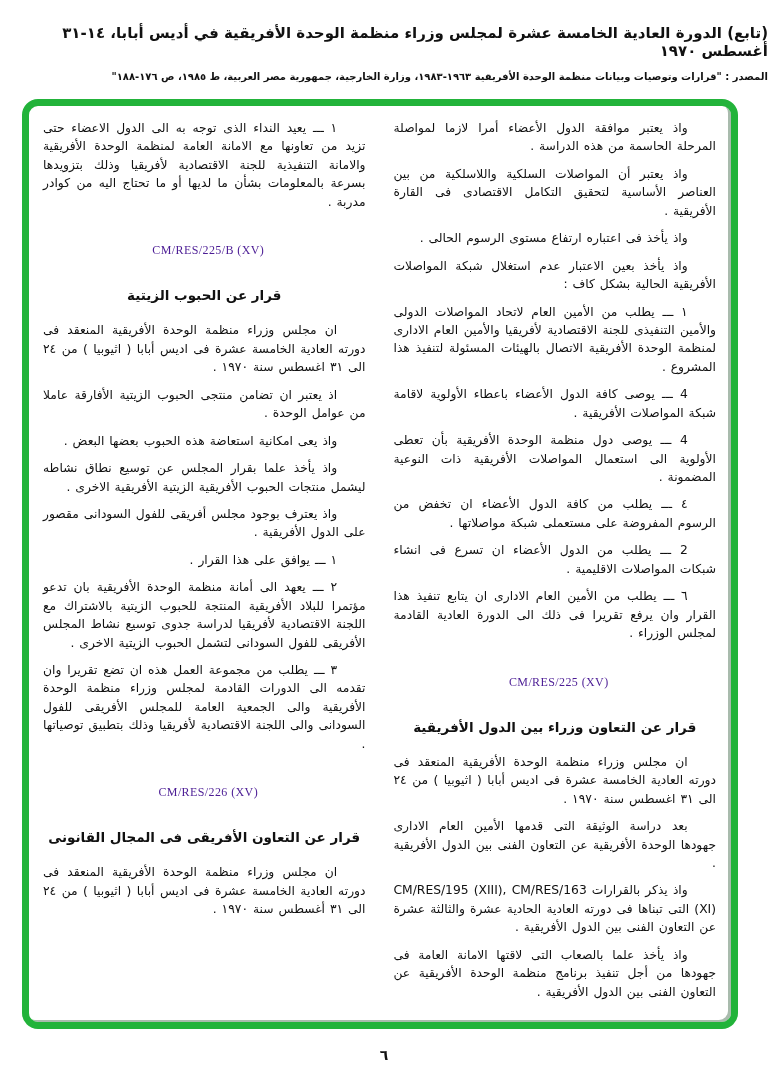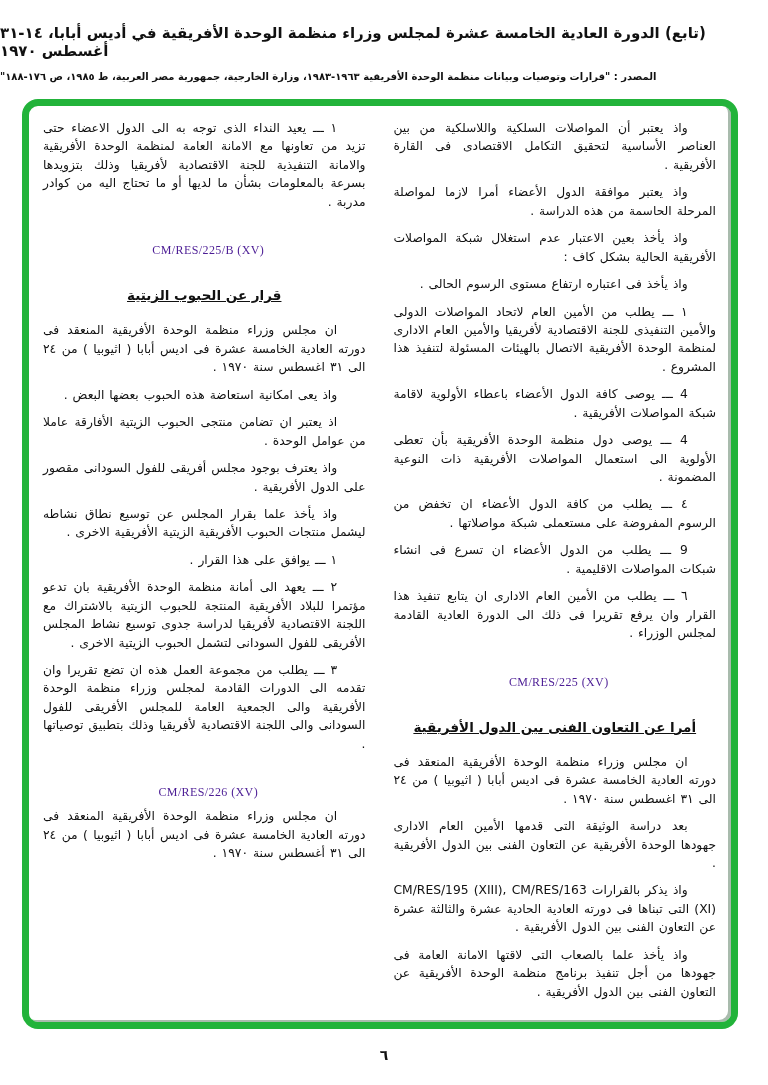--- a/index.html
+++ b/index.html
@@ -4,21 +4,21 @@
 <style>
   * { margin:0; padding:0; box-sizing:border-box; }
   html,body { background:#ffffff; }
   body {
     width:768px; height:1085px; position:relative;
     font-family:"DejaVu Sans", sans-serif; color:#111;
     overflow:hidden;
   }
   .page-header {
     position:absolute; top:24px; left:0; right:0;
-    text-align:left; direction:rtl;
+    text-align:right; direction:rtl;
   }
   .header-line1 { font-size:15px; font-weight:700; }
   .header-line2 { font-size:10px; font-weight:700; margin-top:11px; letter-spacing:0; }
 
   .content-frame {
     position:absolute; left:22px; top:99px; width:716px; height:930px;
     border:7px solid #22b33a; border-radius:16px;
     box-shadow: inset -3px -2px 0 rgba(10,60,20,0.35);
     overflow:hidden;
   }
@@ -34,69 +34,70 @@
   }
   .para { text-indent:2.3em; margin-bottom:9px; word-spacing:1px; }
   .res-code {
     direction:ltr; text-align:center; text-indent:0;
     font-family:"Liberation Serif", serif;
     font-size:12px; letter-spacing:0.4px;
     margin:30px 0 6px 8px; color:#4c1d95;
   }
   .res-title {
     text-indent:0; text-align:center; font-weight:700;
-    font-size:13.5px; margin:26px 0 16px 0;text-decoration:underline;
+    font-size:13.5px; margin:26px 0 16px 0;
   }
   .page-number {
     position:absolute; bottom:22px; left:0; right:0;
     text-align:center; font-size:14px; font-weight:700;
   }
 </style>
 </head>
 <body>
 
 <header class="page-header">
   <div class="header-line1">(تابع) الدورة العادية الخامسة عشرة لمجلس وزراء منظمة الوحدة الأفريقية في أديس أبابا، ١٤-٣١ أغسطس ١٩٧٠</div>
   <div class="header-line2">المصدر : "قرارات وتوصيات وبيانات منظمة الوحدة الأفريقية ١٩٦٣-١٩٨٣، وزارة الخارجية، جمهورية مصر العربية، ط ١٩٨٥، ص ١٧٦-١٨٨"</div>
 </header>
 
 <div class="content-frame">
   <div class="columns">
 
     <div class="col">
+      <p class="para">واذ يعتبر موافقة الدول الأعضاء أمرا لازما لمواصلة المرحلة الحاسمة من هذه الدراسة .</p>
       <p class="para">واذ يعتبر أن المواصلات السلكية واللاسلكية من بين العناصر الأساسية لتحقيق التكامل الاقتصادى فى القارة الأفريقية .</p>
-      <p class="para">واذ يعتبر موافقة الدول الأعضاء أمرا لازما لمواصلة المرحلة الحاسمة من هذه الدراسة .</p>
+      <p class="para">واذ يأخذ فى اعتباره ارتفاع مستوى الرسوم الحالى .</p>
       <p class="para">واذ يأخذ بعين الاعتبار عدم استغلال شبكة المواصلات الأفريقية الحالية بشكل كاف :</p>
-      <p class="para">واذ يأخذ فى اعتباره ارتفاع مستوى الرسوم الحالى .</p>
       <p class="para">١ ـــ يطلب من الأمين العام لاتحاد المواصلات الدولى والأمين التنفيذى للجنة الاقتصادية لأفريقيا والأمين العام الادارى لمنظمة الوحدة الأفريقية الاتصال بالهيئات المسئولة لتنفيذ هذا المشروع .</p>
       <p class="para">4 ـــ يوصى كافة الدول الأعضاء باعطاء الأولوية لاقامة شبكة المواصلات الأفريقية .</p>
       <p class="para">4 ـــ يوصى دول منظمة الوحدة الأفريقية بأن تعطى الأولوية الى استعمال المواصلات الأفريقية ذات النوعية المضمونة .</p>
       <p class="para">٤ ـــ يطلب من كافة الدول الأعضاء ان تخفض من الرسوم المفروضة على مستعملى شبكة مواصلاتها .</p>
-      <p class="para">9 ـــ يطلب من الدول الأعضاء ان تسرع فى انشاء شبكات المواصلات الاقليمية .</p>
+      <p class="para">2 ـــ يطلب من الدول الأعضاء ان تسرع فى انشاء شبكات المواصلات الاقليمية .</p>
       <p class="para">٦ ـــ يطلب من الأمين العام الادارى ان يتابع تنفيذ هذا القرار وان يرفع تقريرا فى ذلك الى الدورة العادية القادمة لمجلس الوزراء .</p>
       <p class="res-code">CM/RES/225 (XV)</p>
-      <h2 class="res-title">أمرا عن التعاون الفنى بين الدول الأفريقية</h2>
+      <h2 class="res-title">قرار عن التعاون وزراء بين الدول الأفريقية</h2>
       <p class="para">ان مجلس وزراء منظمة الوحدة الأفريقية المنعقد فى دورته العادية الخامسة عشرة فى اديس أبابا ( اثيوبيا ) من ٢٤ الى ٣١ اغسطس سنة ١٩٧٠ .</p>
       <p class="para">بعد دراسة الوثيقة التى قدمها الأمين العام الادارى جهودها الوحدة الأفريقية عن التعاون الفنى بين الدول الأفريقية .</p>
       <p class="para">واذ يذكر بالقرارات CM/RES/195 (XIII), CM/RES/163 (XI) التى تبناها فى دورته العادية الحادية عشرة والثالثة عشرة عن التعاون الفنى بين الدول الأفريقية .</p>
       <p class="para">واذ يأخذ علما بالصعاب التى لاقتها الامانة العامة فى جهودها من أجل تنفيذ برنامج منظمة الوحدة الأفريقية عن التعاون الفنى بين الدول الأفريقية .</p>
     </div>
 
     <div class="col">
       <p class="para">١ ـــ يعيد النداء الذى توجه به الى الدول الاعضاء حتى تزيد من تعاونها مع الامانة العامة لمنظمة الوحدة الأفريقية والامانة التنفيذية للجنة الاقتصادية لأفريقيا وذلك بتزويدها بسرعة بالمعلومات بشأن ما لديها أو ما تحتاج اليه من كوادر مدربة .</p>
       <p class="res-code">CM/RES/225/B (XV)</p>
       <h2 class="res-title">قرار عن الحبوب الزيتية</h2>
       <p class="para">ان مجلس وزراء منظمة الوحدة الأفريقية المنعقد فى دورته العادية الخامسة عشرة فى اديس أبابا ( اثيوبيا ) من ٢٤ الى ٣١ اغسطس سنة ١٩٧٠ .</p>
+      <p class="para">اذ يعتبر ان تضامن منتجى الحبوب الزيتية الأفارقة عاملا من عوامل الوحدة .</p>
       <p class="para">واذ يعى امكانية استعاضة هذه الحبوب بعضها البعض .</p>
-      <p class="para">اذ يعتبر ان تضامن منتجى الحبوب الزيتية الأفارقة عاملا من عوامل الوحدة .</p>
+      <p class="para">واذ يأخذ علما بقرار المجلس عن توسيع نطاق نشاطه ليشمل منتجات الحبوب الأفريقية الزيتية الأفريقية الاخرى .</p>
       <p class="para">واذ يعترف بوجود مجلس أفريقى للفول السودانى مقصور على الدول الأفريقية .</p>
-      <p class="para">واذ يأخذ علما بقرار المجلس عن توسيع نطاق نشاطه ليشمل منتجات الحبوب الأفريقية الزيتية الأفريقية الاخرى .</p>
       <p class="para">١ ـــ يوافق على هذا القرار .</p>
       <p class="para">٢ ـــ يعهد الى أمانة منظمة الوحدة الأفريقية بان تدعو مؤتمرا للبلاد الأفريقية المنتجة للحبوب الزيتية بالاشتراك مع اللجنة الاقتصادية لأفريقيا لدراسة جدوى توسيع نشاط المجلس الأفريقى للفول السودانى لتشمل الحبوب الزيتية الاخرى .</p>
       <p class="para">٣ ـــ يطلب من مجموعة العمل هذه ان تضع تقريرا وان تقدمه الى الدورات القادمة لمجلس وزراء منظمة الوحدة الأفريقية والى الجمعية العامة للمجلس الأفريقى للفول السودانى والى اللجنة الاقتصادية لأفريقيا وذلك بتطبيق توصياتها .</p>
       <p class="res-code">CM/RES/226 (XV)</p>
+      <h2 class="res-title">قرار عن التعاون الأفريقى فى المجال القانونى</h2>
       <p class="para">ان مجلس وزراء منظمة الوحدة الأفريقية المنعقد فى دورته العادية الخامسة عشرة فى اديس أبابا ( اثيوبيا ) من ٢٤ الى ٣١ أغسطس سنة ١٩٧٠ .</p>
     </div>
 
   </div>
 </div>
 
 <div class="page-number">٦</div>
 
 </body></html>

